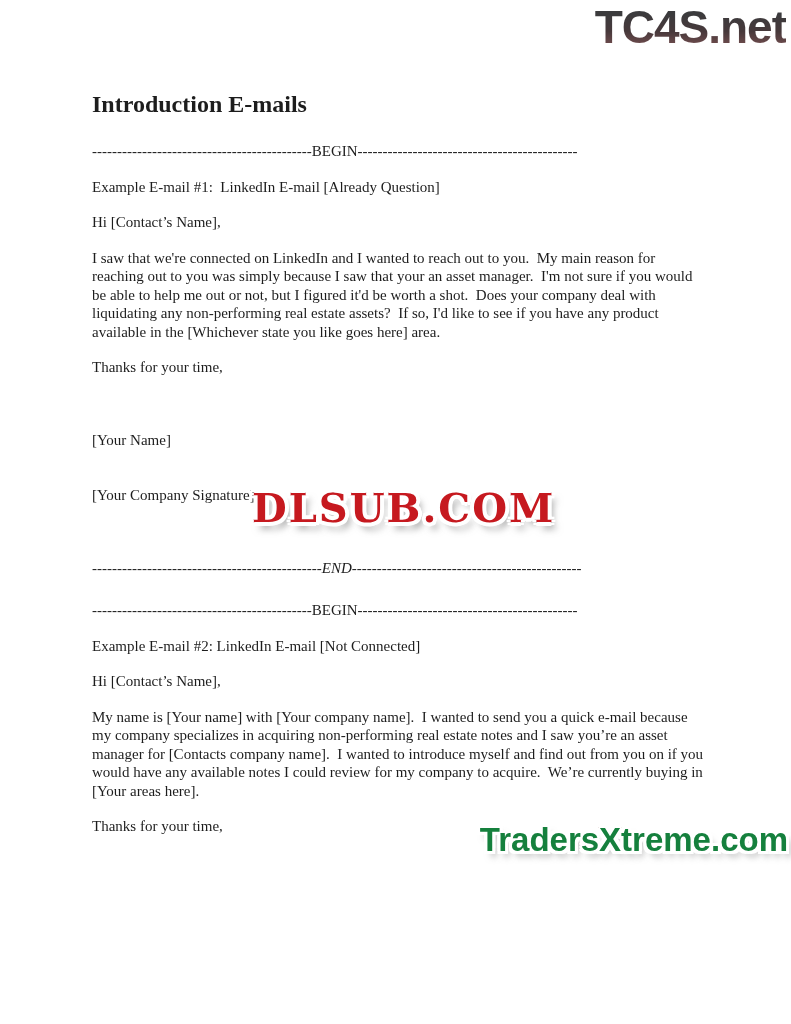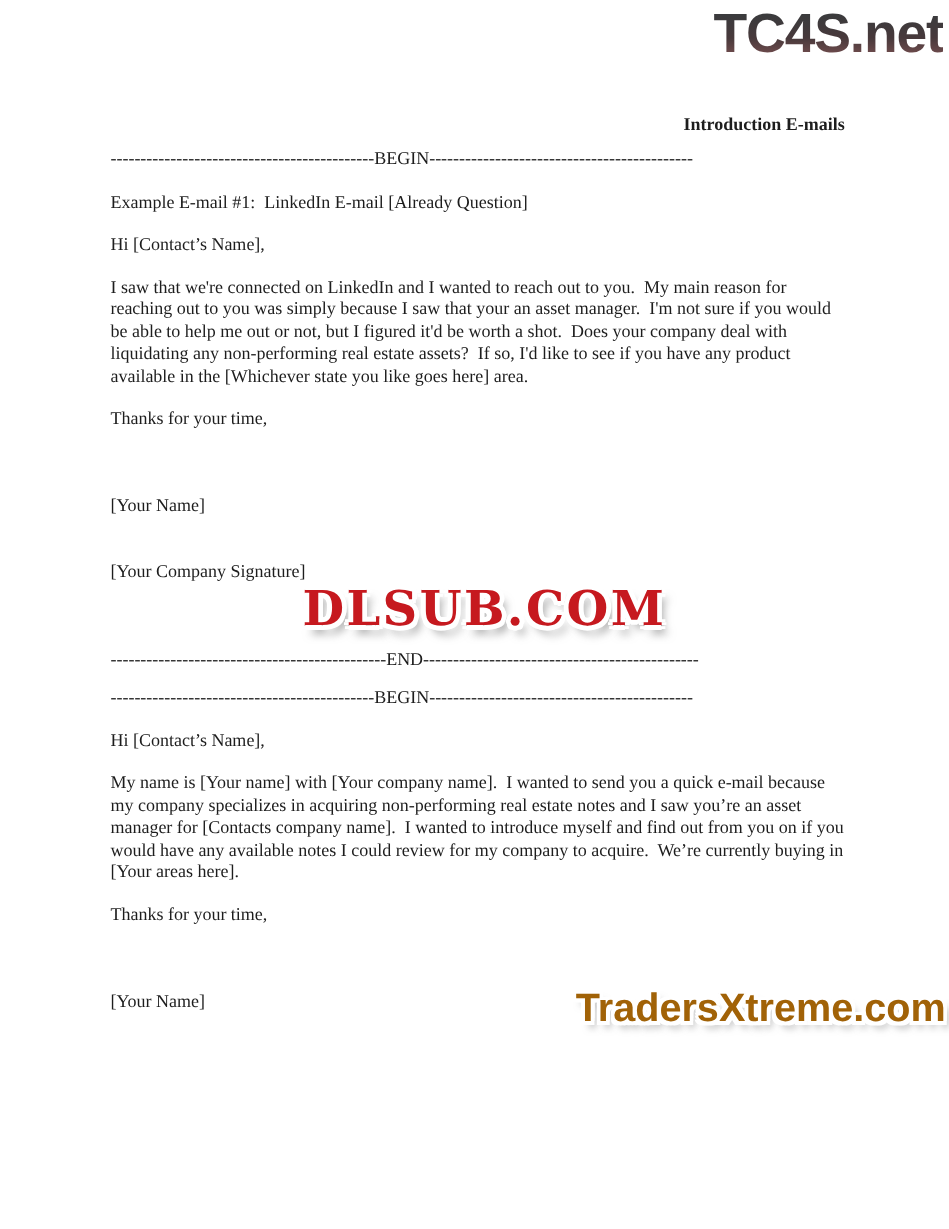--- a/index.html
+++ b/index.html
@@ -33,40 +33,40 @@
   .content {
     position: absolute;
     left: 92px;
     top: 92px;
     width: 612px;
     font-size: 15px;
     line-height: 18.5px;
   }
 
   .title {
-    font-size: 15px;
+    font-size: 24px;
     line-height: 24px;
     font-weight: bold;
-    text-align: right;
-    margin: 0 0 8px 0;
+    text-align: left;
+    margin: 0 0 26px 0;
   }
 
   .content p {
     margin: 0 0 17px 0;
     white-space: pre-wrap;
   }
 
   .divider {
     white-space: nowrap;
     overflow: hidden;
     max-width: 493px;
     height: 18.5px;
     margin: 0 0 17px 0;
   }
-  .divider.end-mid   { margin-bottom: 14px; }
+  .divider.end-mid   { margin-bottom: 24px; font-style: italic; }
 
   .sig span { display: block; }
 
   
   .dlsub {
     position: absolute;
     top: 484px;
     left: 252px;
     font-family: "DejaVu Serif", "Liberation Serif", serif;
     font-weight: bold;
@@ -85,21 +85,21 @@
 
   
   .tradersxtreme {
     position: absolute;
     bottom: 9px;
     right: 3px;
     font-family: "Liberation Sans", "DejaVu Sans", sans-serif;
     font-weight: bold;
     font-size: 33px;
     line-height: 38px;
-    color: #a16207;
+    color: #15803d;
     -webkit-text-stroke: 1.6px #7d2b2b;
     paint-order: stroke fill;
     text-shadow:
       -3px -3px 0 #ffffff, 0 -3px 0 #ffffff, 3px -3px 0 #ffffff,
       -3px 0 0 #ffffff, 3px 0 0 #ffffff,
       -3px 3px 0 #ffffff, 0 3px 0 #ffffff, 3px 3px 0 #ffffff,
       4px 6px 6px rgba(120,120,120,0.55);
   }
 </style>
 </head>
@@ -124,20 +124,21 @@
         <span>[Your Name]</span>
         <span>[Your Company Signature]</span>
       </p>
     </section>
 
     <div class="divider end-mid">----------------------------------------------END----------------------------------------------</div>
 
     <div class="divider">--------------------------------------------BEGIN--------------------------------------------</div>
 
     <section>
+      <p>Example E-mail #2: LinkedIn E-mail [Not Connected]</p>
       <p>Hi [Contact’s Name],</p>
       <p>My name is [Your name] with [Your company name].  I wanted to send you a quick e-mail because my company specializes in acquiring non-performing real estate notes and I saw you’re an asset manager for [Contacts company name].  I wanted to introduce myself and find out from you on if you would have any available notes I could review for my company to acquire.  We’re currently buying in [Your areas here].</p>
       <p>Thanks for your time,</p>
       <p class="sig">
         <span>[Your Name]</span>
         <span>[Your Company Signature]</span>
       </p>
     </section>
 
   </div>

